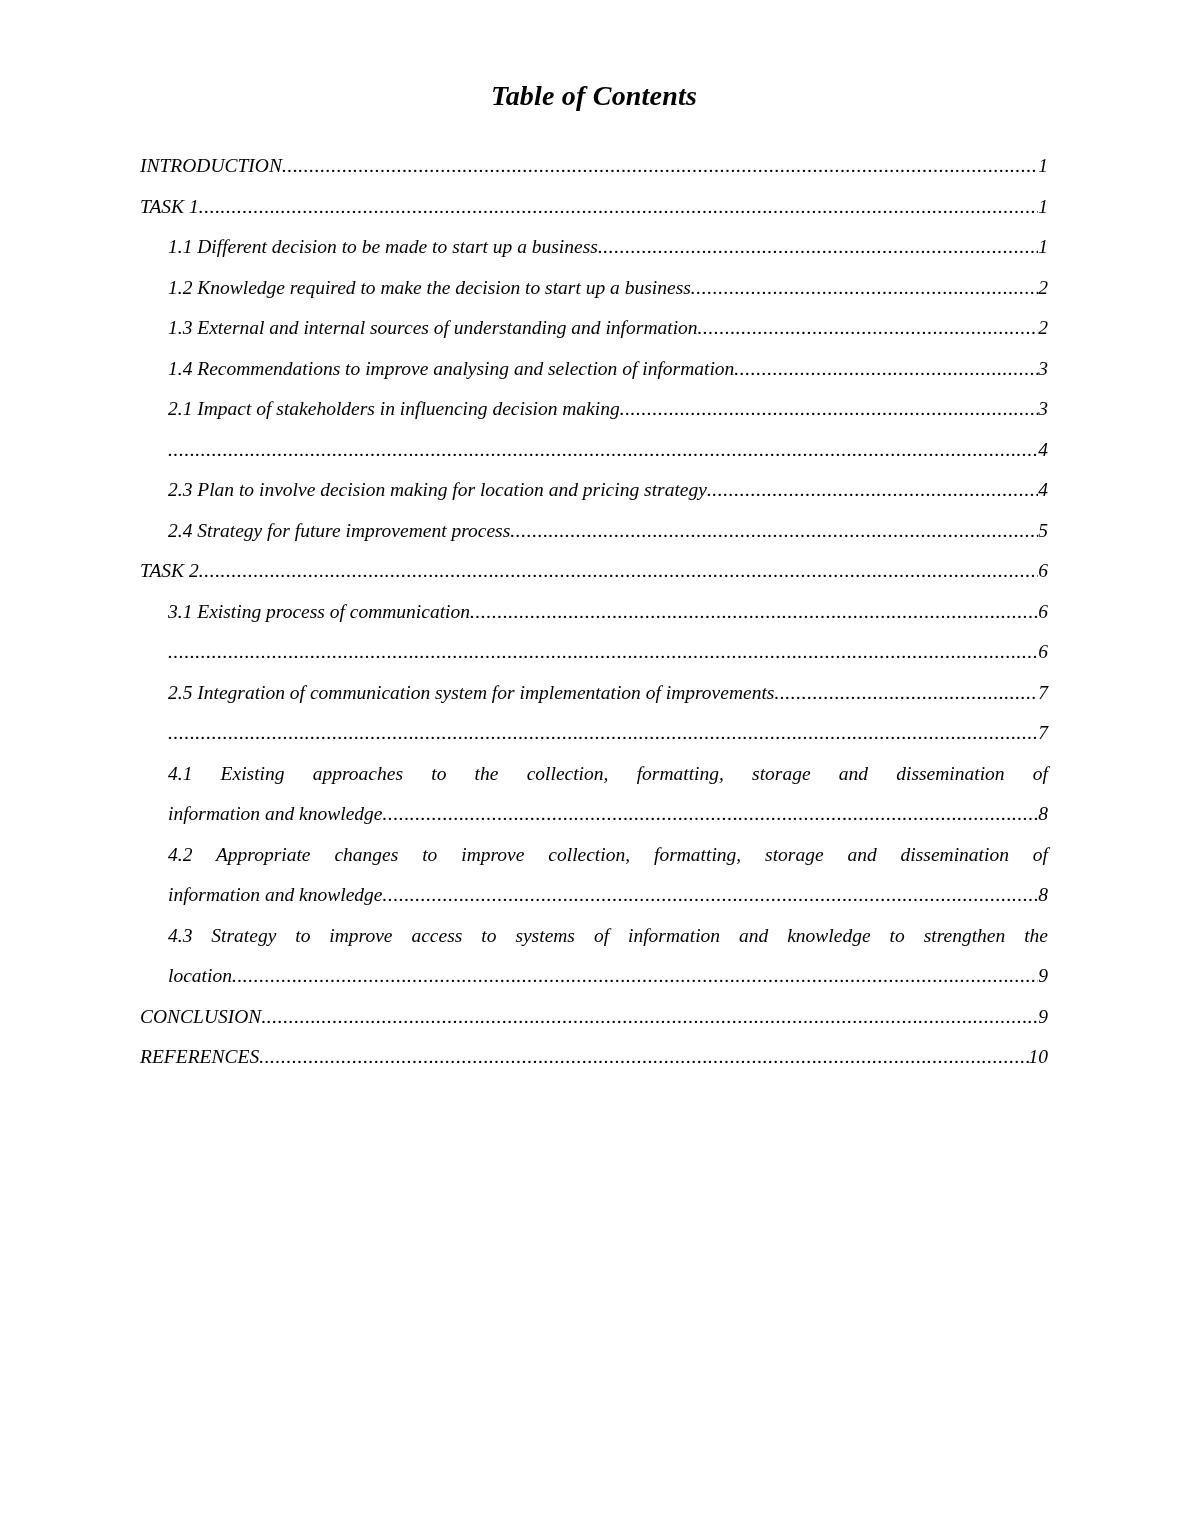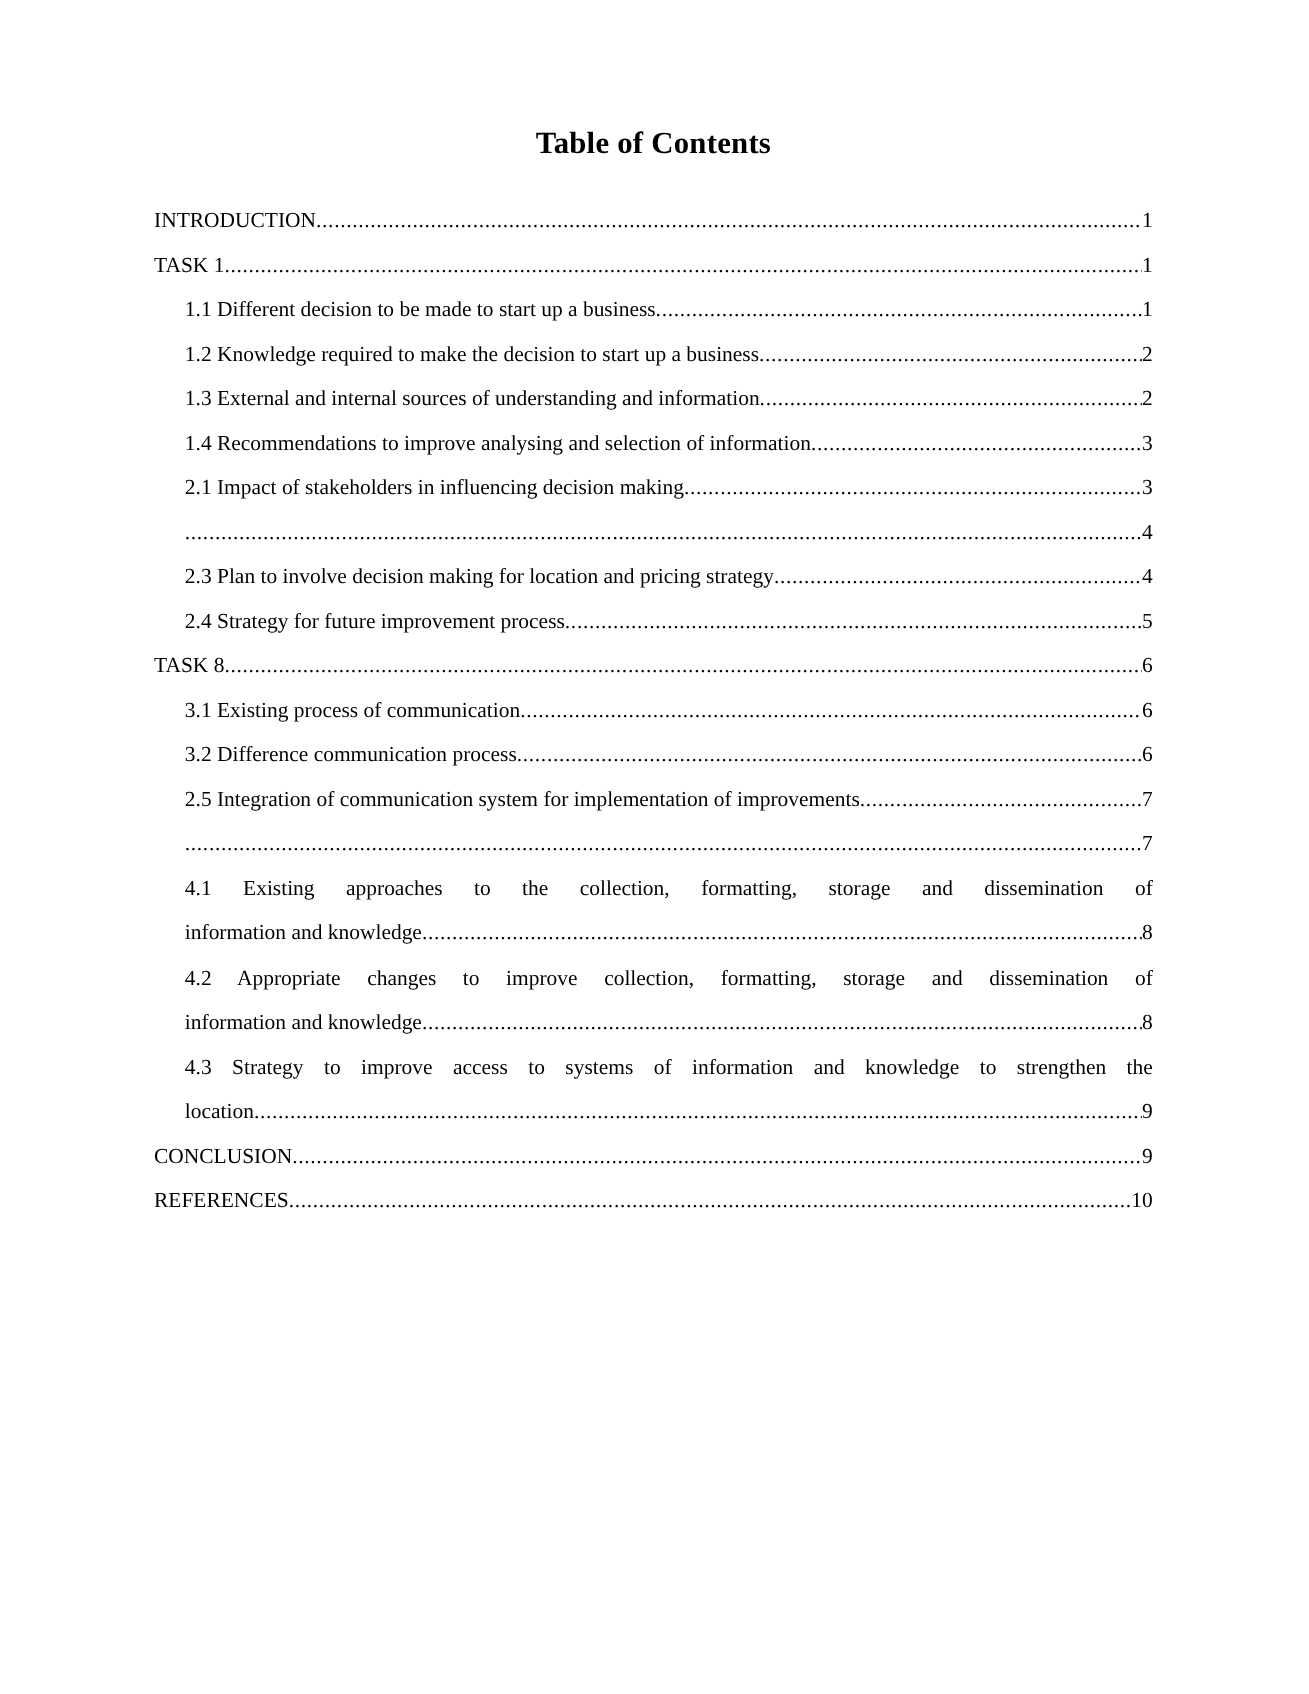--- a/index.html
+++ b/index.html
@@ -11,21 +11,22 @@
     width: 1190px;
     height: 1540px;
     font-family: "Liberation Serif", "DejaVu Serif", serif;
     color: #000000;
     overflow: hidden;
   }
   .page {
     box-sizing: border-box;
     width: 1190px;
     height: 1540px;
-    padding: 113px 142px 0 140px;
+    padding: 78px 142px 0 140px;
+    font-style: italic;
   }
   .doc-title {
     font-size: 28px;
     font-weight: bold;
     text-align: center;
     margin: 0 0 32px 0;
     line-height: 36px;
     letter-spacing: 0.2px;
   }
   .toc-list {
@@ -136,35 +137,34 @@
       </div>
       <div class="toc-entry indent">
         <div class="entry-line">
           <span class="entry-label">2.4 Strategy for future improvement process</span>
           <span class="leader-dots"></span>
           <span class="page-num">5</span>
         </div>
       </div>
       <div class="toc-entry">
         <div class="entry-line">
-          <span class="entry-label">TASK 8</span>
+          <span class="entry-label">TASK 2</span>
           <span class="leader-dots"></span>
           <span class="page-num">6</span>
         </div>
       </div>
       <div class="toc-entry indent">
         <div class="entry-line">
           <span class="entry-label">3.1 Existing process of communication</span>
           <span class="leader-dots"></span>
           <span class="page-num">6</span>
         </div>
       </div>
       <div class="toc-entry indent">
         <div class="entry-line">
-          <span class="entry-label">3.2 Difference communication process</span>
           <span class="leader-dots"></span>
           <span class="page-num">6</span>
         </div>
       </div>
       <div class="toc-entry indent">
         <div class="entry-line">
           <span class="entry-label">2.5 Integration of communication system for implementation of improvements</span>
           <span class="leader-dots"></span>
           <span class="page-num">7</span>
         </div>

